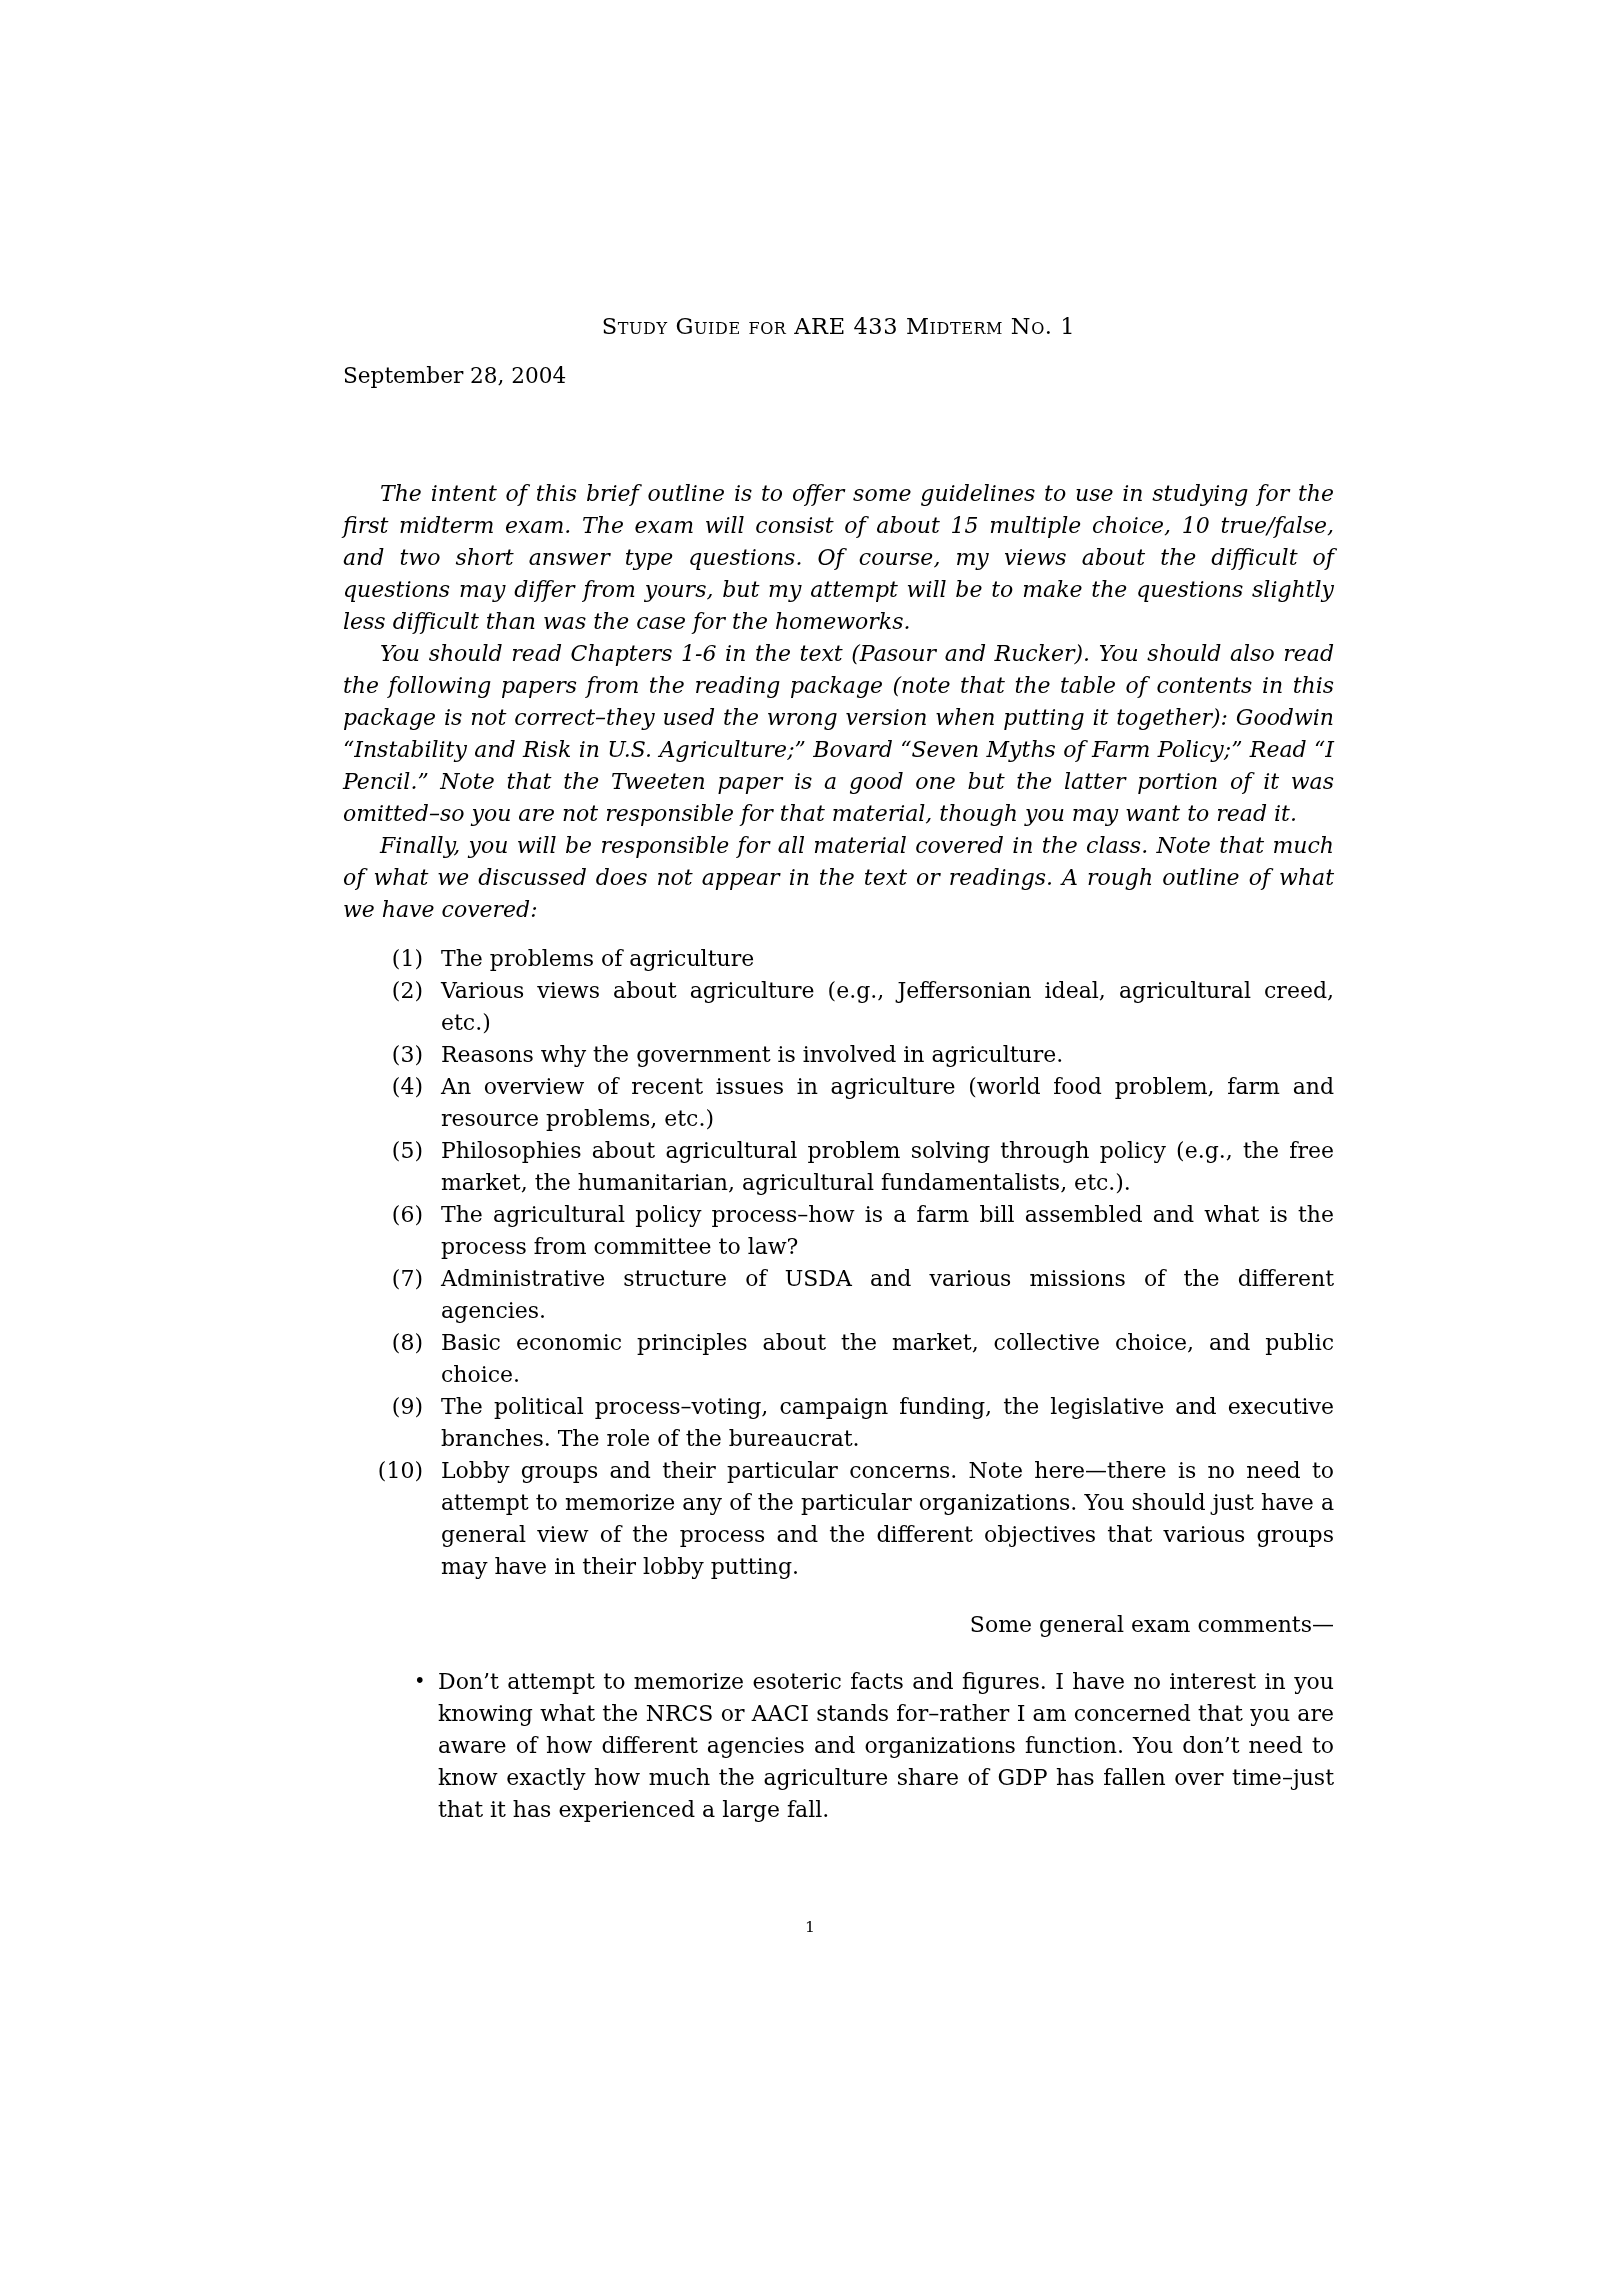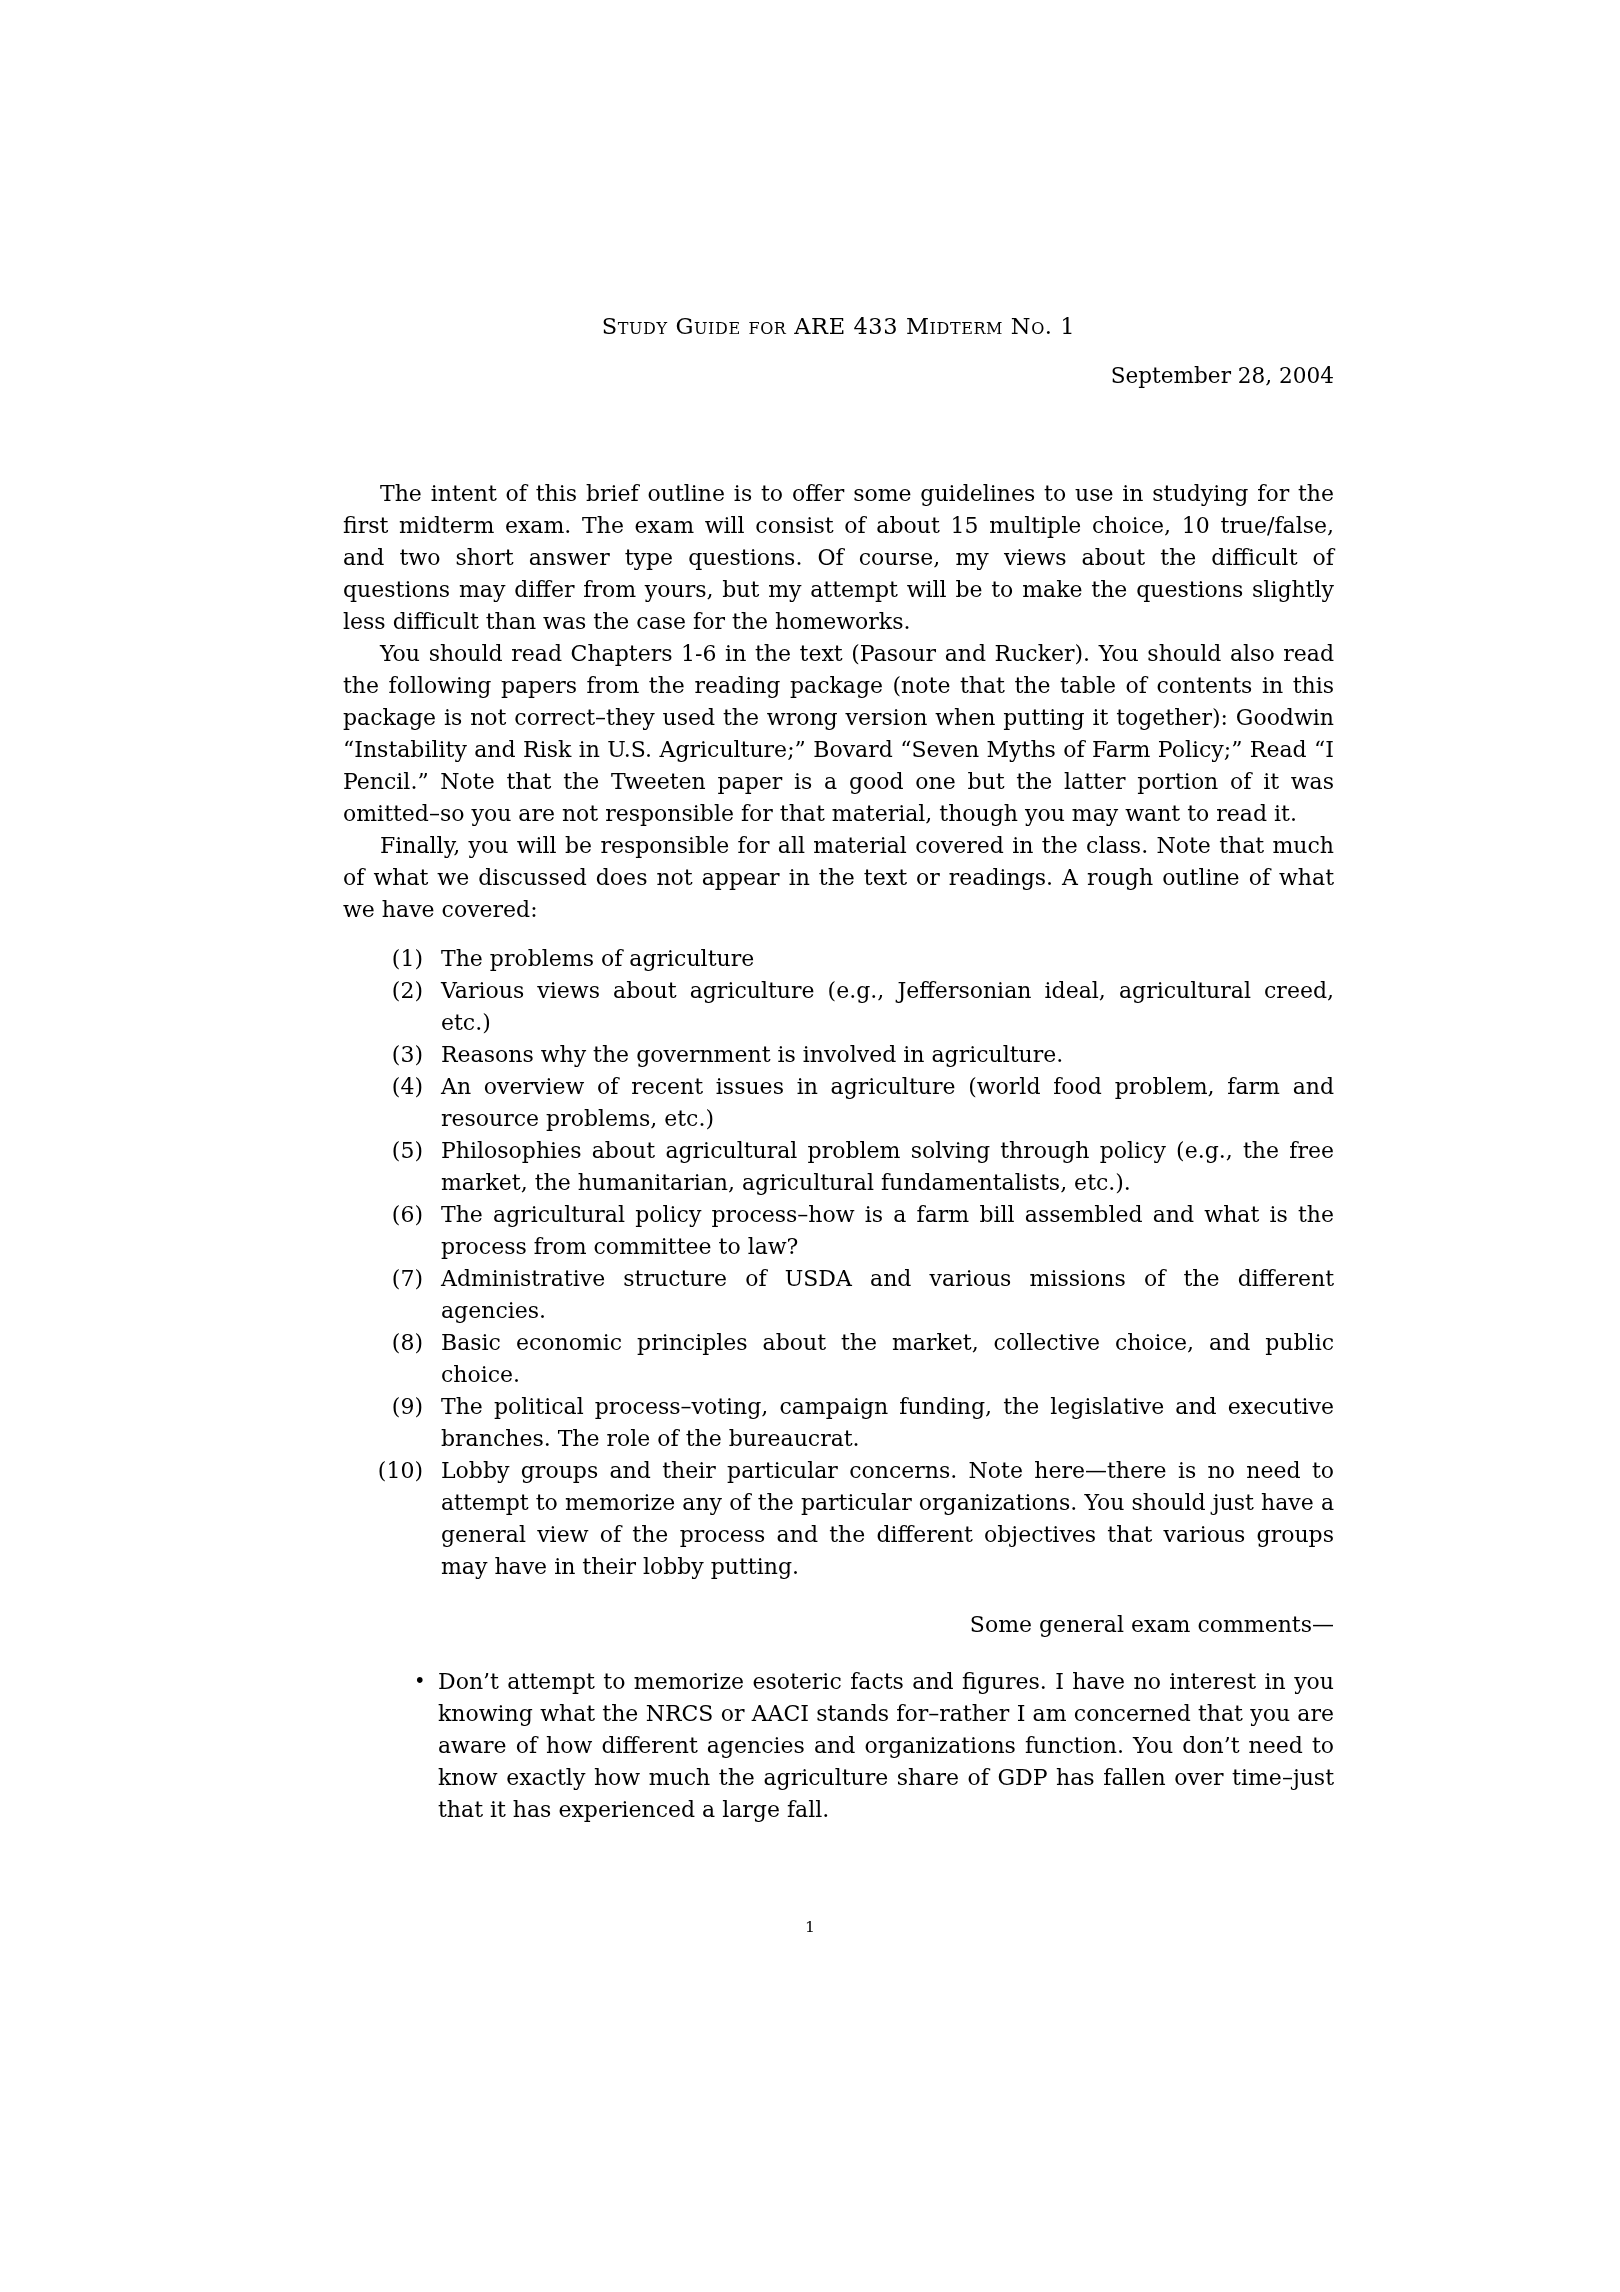--- a/index.html
+++ b/index.html
@@ -28,36 +28,37 @@
   .title {
     text-align: center;
     font-size: 22.5px;
     font-variant: small-caps;
     letter-spacing: 0.6px;
     line-height: 1.25;
     margin: 0 0 0 0;
     white-space: nowrap;
   }
   .subtitle {
-    text-align: right;
+    text-align: left;
     font-size: 21.6px;
     line-height: 1.25;
     margin: 22.5px 0 0 0;
   }
   .body-block {
     margin-top: 88px;
   }
   p.para {
     font-size: 22px;
     line-height: 32px;
     text-align: justify;
     text-justify: inter-word;
     margin: 0;
     text-indent: 37px;
     hyphens: none;
+    font-style: italic;
   }
   
   ol.numlist {
     list-style: none;
     margin: 17.6px 0 0 0;
     padding: 0;
   }
   ol.numlist > li {
     position: relative;
     padding-left: 98px;

